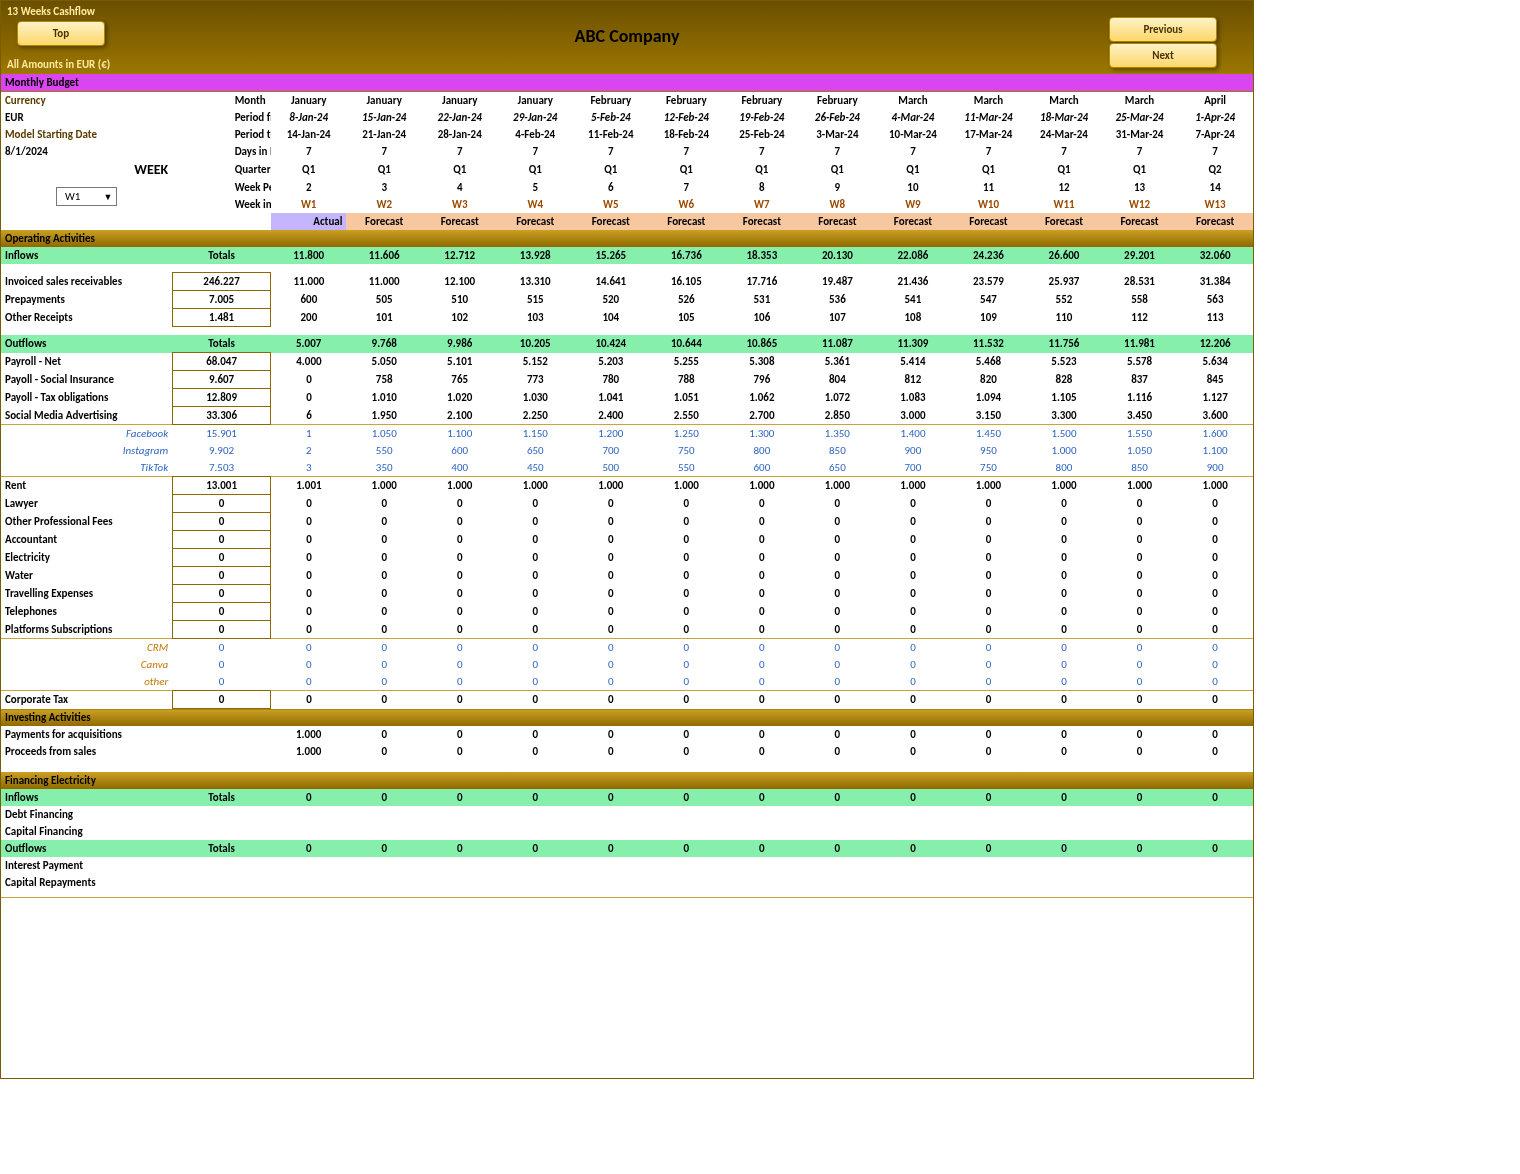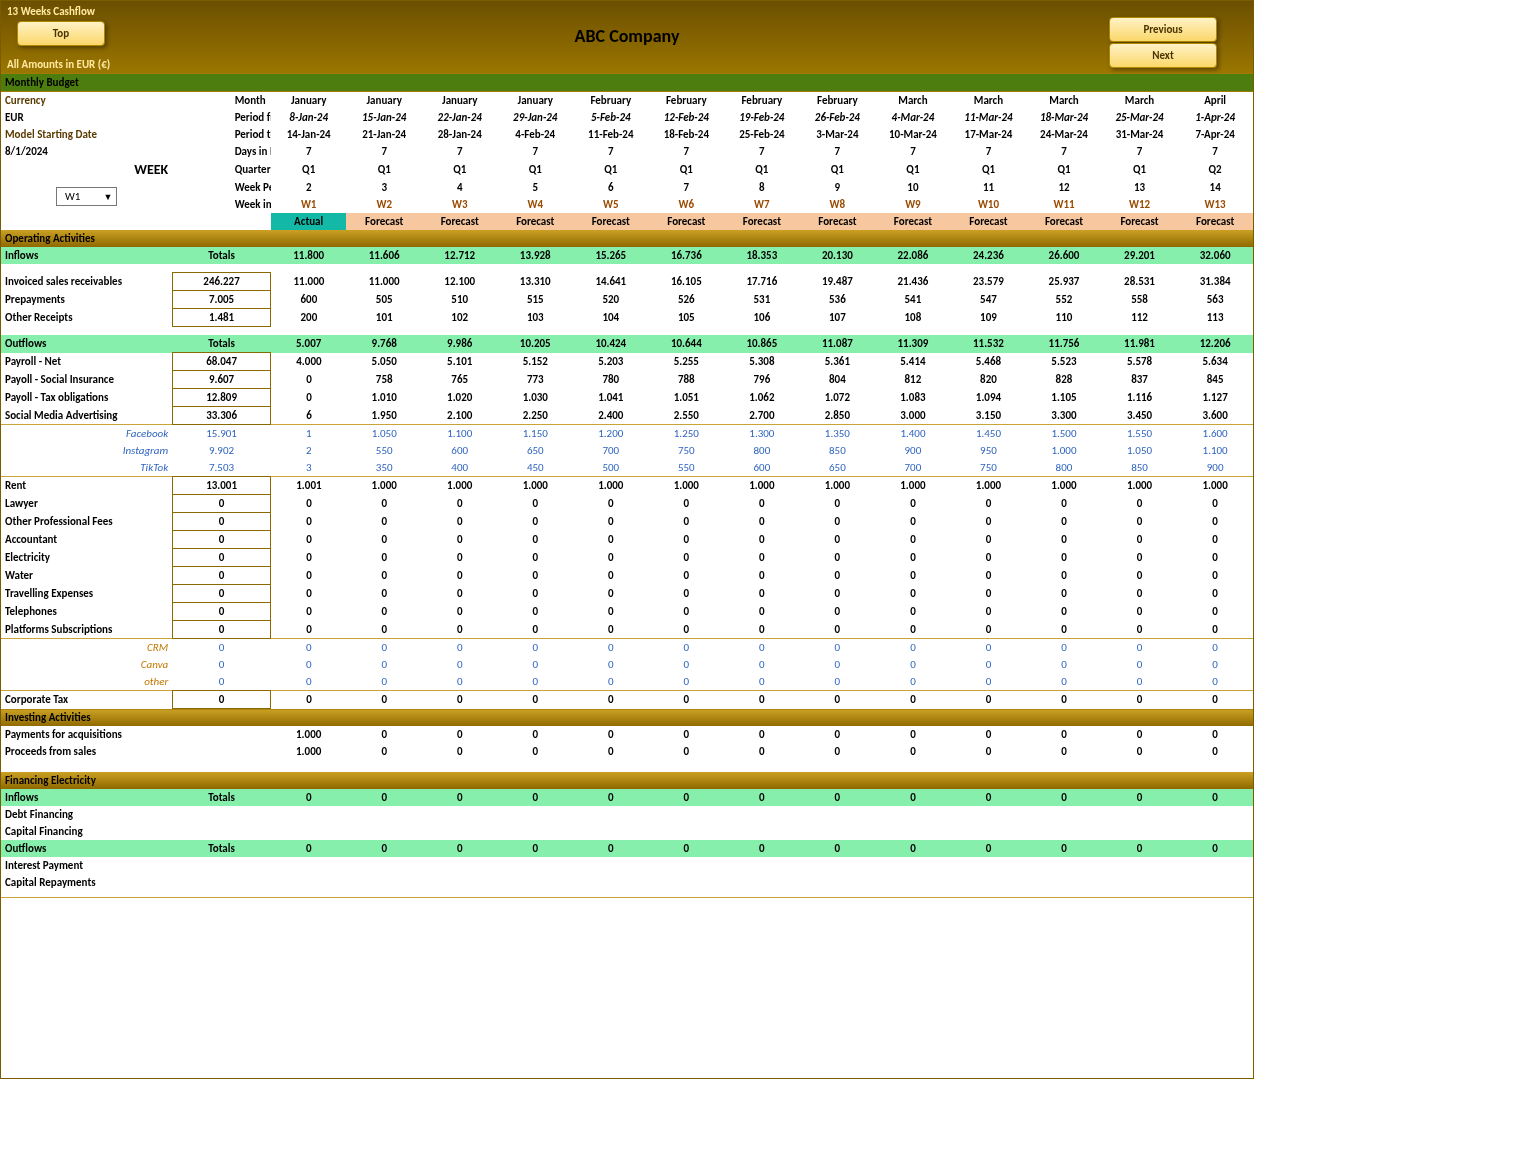--- a/index.html
+++ b/index.html
@@ -8,30 +8,30 @@
 .title-left { position:absolute; top:4px; left:6px; font-weight:bold; font-size:11px; color:#ffe9a0; }
 .btn { background:linear-gradient(#fff2c6,#fbd76a); border:1px solid #b08800; border-radius:4px; padding:5px 18px; font-weight:bold; font-size:11px; color:#4a3500; box-shadow:2px 2px 4px rgba(0,0,0,.4); cursor:pointer; display:inline-block; text-align:center; }
 .btn-top { position:absolute; top:20px; left:16px; width:50px; }
 .btn-prev { position:absolute; top:16px; right:36px; width:70px; }
 .btn-next { position:absolute; top:42px; right:36px; width:70px; }
 .company { position:absolute; top:24px; left:0; right:0; text-align:center; font-size:18px; font-weight:bold; color:#000; }
 .amt-note { position:absolute; bottom:2px; left:6px; font-size:11px; color:#ffe9a0; font-weight:bold; }
 .grid { width:100%; border-collapse:collapse; table-layout:fixed; }
 .grid td { padding:1px 4px; height:15px; overflow:hidden; white-space:nowrap; }
 .c0{width:170px;} .c1{width:58px;} .c2{width:40px;} .cn{width:75px; text-align:center; font-weight:bold; font-size:11px;}
-.hdr-row td { background:#4d7c0f; font-size:11px; }
+.hdr-row td { background:#d946ef; font-size:11px; }
 .lbl-left{color:#5a3b00; font-weight:bold;}
 .lbl-sub{font-weight:bold; font-size:11px;}
 .ital{font-style:italic;}
 .brown{color:#9b4b00; font-weight:bold;}
 .monthly{background:#f5ce5a; font-weight:bold; border-top:1px solid #a07b00; border-bottom:1px solid #a07b00;}
 .week-style{font-weight:bold; font-size:14px; text-align:right;}
 .dd{display:inline-block; border:1px solid #777; padding:2px 36px 2px 8px; background:#fff; position:relative; font-size:11px;}
 .dd:after{content:"▼"; position:absolute; right:4px; top:3px; font-size:9px;}
-.actual{background:#14b8a6; font-weight:bold; text-align:center;}
+.actual{background:#c4b5fd; font-weight:bold; text-align:right;}
 .forecast{background:#f7c8a0; font-weight:bold; text-align:center;}
 .section-dark{background:linear-gradient(#caa023,#8f6900); color:#000; font-weight:bold;}
 .band{background:#86efac; font-weight:bold;}
 .totals-hdr{font-weight:bold; text-align:center;}
 .num{text-align:center; font-weight:bold;}
 .box{border:1px solid #8a6a00; text-align:center; font-weight:bold;}
 .indent{padding-left:16px; font-weight:bold;}
 .sub{color:#2f64c0; font-style:italic; text-align:right; padding-right:30px;}
 .bnum{color:#2f64c0; text-align:center;}
 .orange-sub{color:#c07800; font-style:italic; text-align:right; padding-right:30px;}

